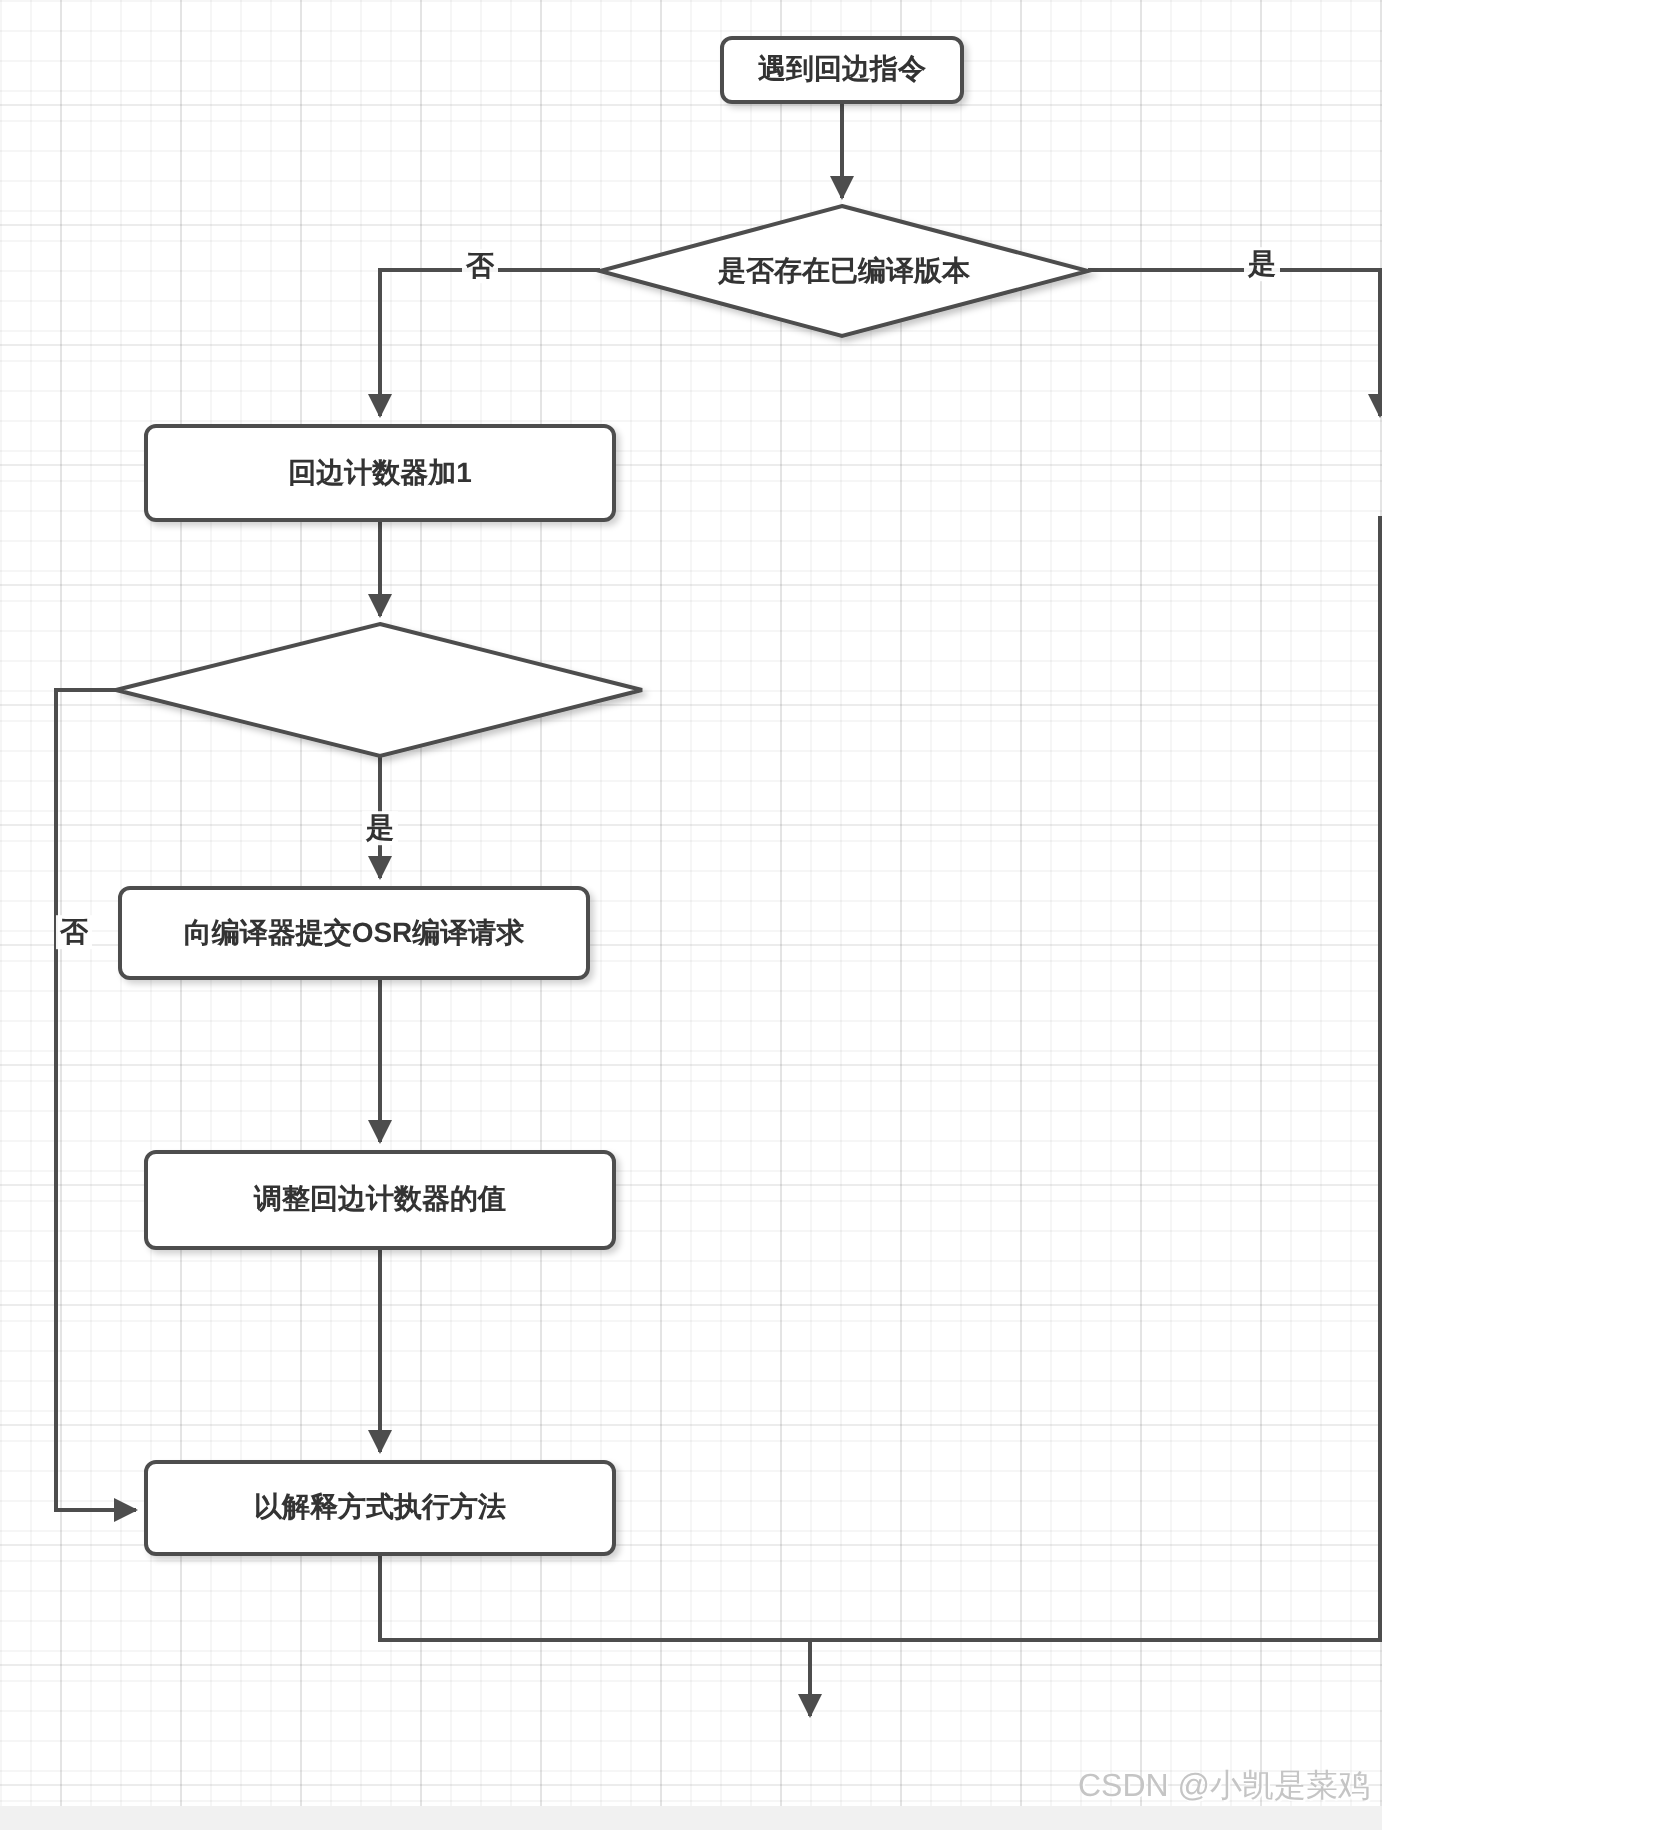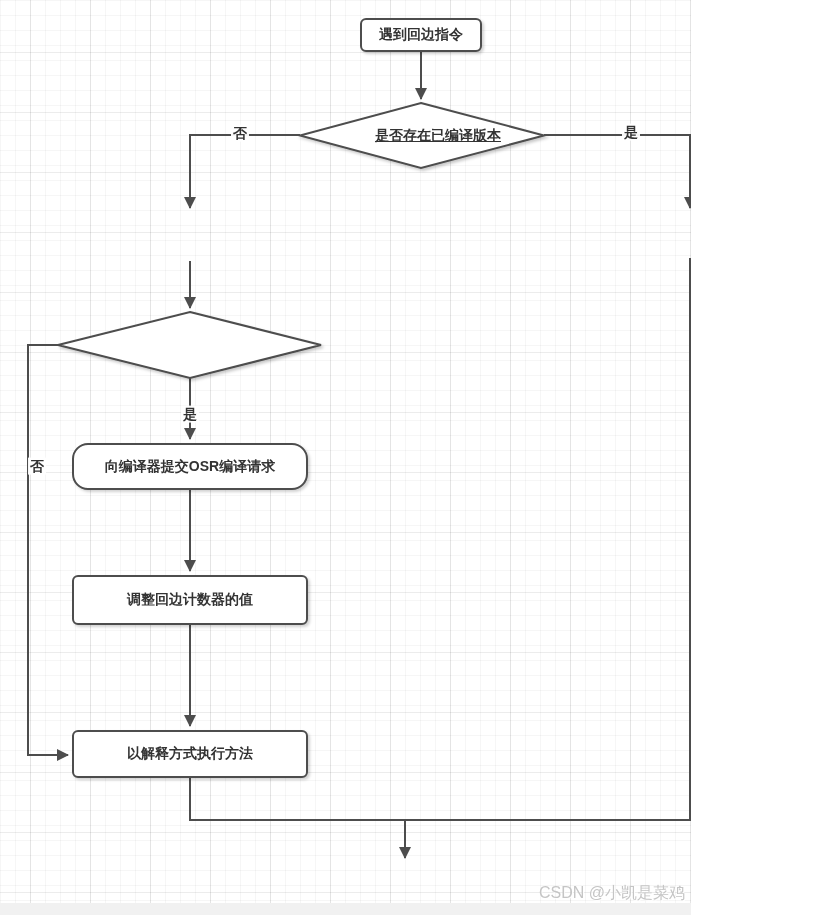--- a/index.html
+++ b/index.html
@@ -58,25 +58,25 @@
     background: rgba(255,255,255,0.95);
     padding: 0 2px;
     font-size: 14px;
     font-weight: bold;
     color: #333333;
     line-height: 1.2;
   }
   .node-start   { left: 360px; top: 18px;  width: 122px; height: 34px; }
   .node-inc     { left: 72px;  top: 212px; width: 236px; height: 49px; }
   .node-exec    { left: 572px; top: 212px; width: 236px; height: 46px; }
-  .node-osr     { left: 72px;  top: 443px; width: 236px; height: 47px; border-radius: 16px; }
+  .node-osr     { left: 59px;  top: 443px; width: 236px; height: 47px; }
   .node-adjust  { left: 72px;  top: 575px; width: 236px; height: 50px; text-align: center; }
   .node-interp  { left: 72px;  top: 730px; width: 236px; height: 48px; }
   .node-return  { left: 320px; top: 862px; width: 170px; height: 36px; }
-  .diamond1-label { left: 316px; top: 103px; width: 244px; height: 65px; text-decoration: underline; }
+  .diamond1-label { left: 300px; top: 103px; width: 244px; height: 65px; }
   .diamond2-label { left: 58px;  top: 312px; width: 263px; height: 66px; }
   .lbl-no1  { left: 240px; top: 133px; }
   .lbl-yes1 { left: 631px; top: 132px; }
   .lbl-yes2 { left: 190px; top: 414px; }
   .lbl-no2  { left: 37px;  top: 466px; }
   .watermark {
     position: absolute;
     right: 6px;
     top: 883px;
     font-size: 16px;
@@ -119,20 +119,21 @@
       <path d="M190,778 L190,820 L407,820"></path>
       <path d="M690,258 L690,820 L403,820"></path>
       <path d="M405,820 L405,858" marker-end="url(#arrow)"></path>
     </g>
 
     <polygon points="421,103 544,135.5 421,168 300,135.5" fill="#ffffff" stroke="#4d4d4d" stroke-width="2" filter="url(#ds)"></polygon>
     <polygon points="190,312 321,345 190,378 58,345" fill="#ffffff" stroke="#4d4d4d" stroke-width="2" filter="url(#ds)"></polygon>
   </svg>
 
   <div class="node node-start">遇到回边指令</div>
+  <div class="node node-inc">回边计数器加1</div>
   <div class="node node-osr">向编译器提交OSR编译请求</div>
   <div class="node node-adjust">调整回边计数器的值</div>
   <div class="node node-interp">以解释方式执行方法</div>
 
   <div class="diamond-label diamond1-label">是否存在已编译版本</div>
 
   <div class="edge-label lbl-no1">否</div>
   <div class="edge-label lbl-yes1">是</div>
   <div class="edge-label lbl-yes2">是</div>
   <div class="edge-label lbl-no2">否</div>

